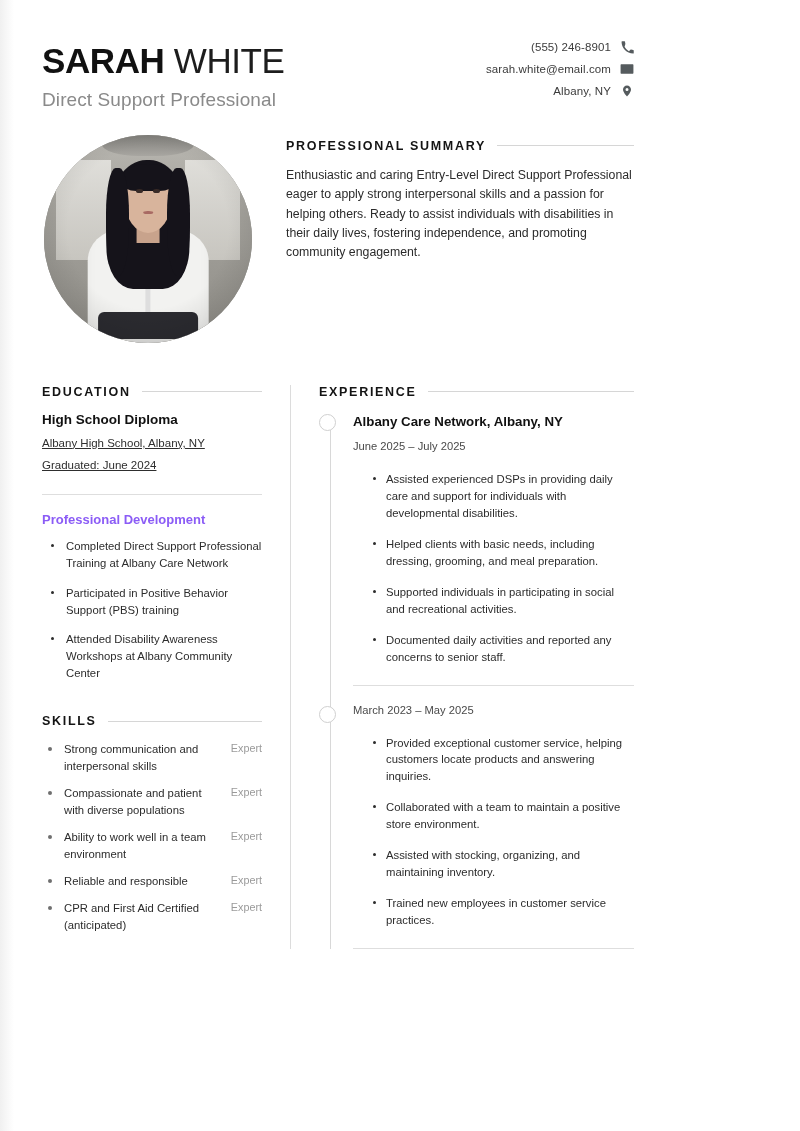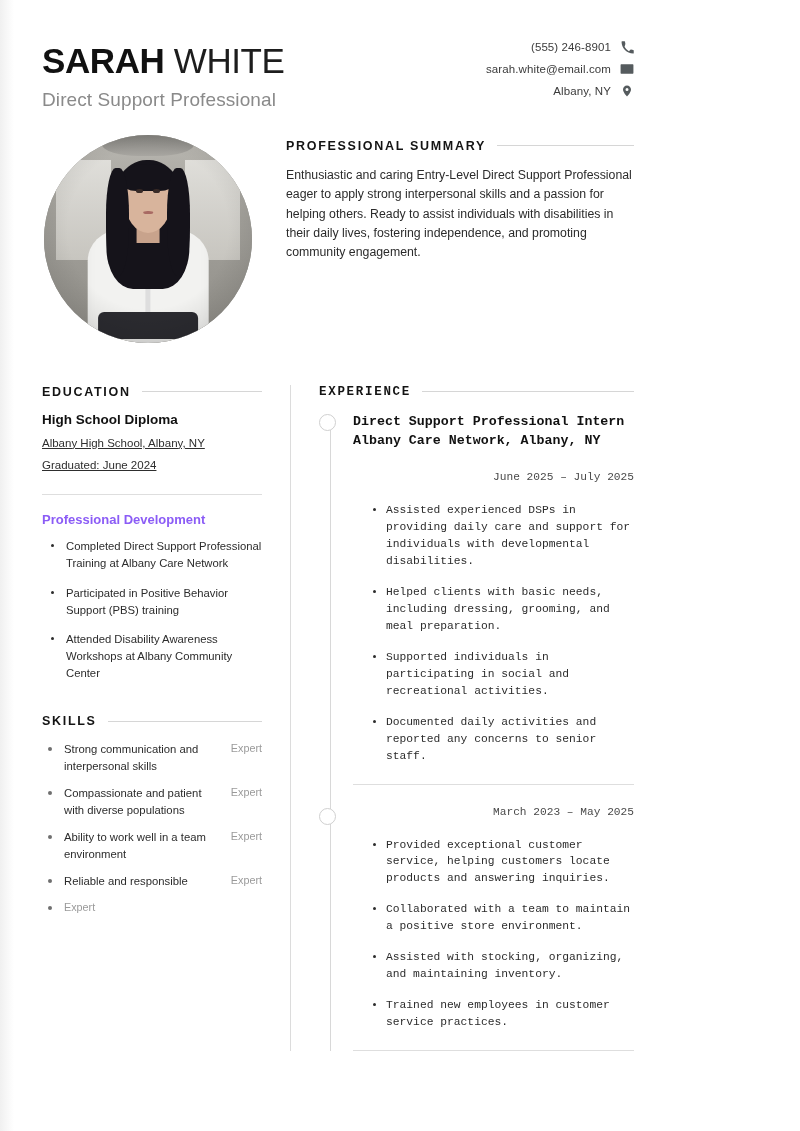--- a/index.html
+++ b/index.html
@@ -265,21 +265,20 @@
   }
   .col-divider {
     flex: 0 0 1px;
     background: #dcdcdc;
     margin: 0 28px 0 12px;
     align-self: stretch;
   }
   .col-right {
     flex: 1 1 auto;
     min-width: 0;
-    font-family: Liberation Mono, monospace;
   }
 
   
   .edu-degree {
     font-size: 13.5px;
     font-weight: 700;
     color: #111111;
     margin-bottom: 8px;
   }
   .edu-school, .edu-grad {
@@ -389,22 +388,21 @@
   }
   .job-company {
     font-size: 13.3px;
     font-weight: 700;
     color: #111111;
     line-height: 1.45;
   }
   .job-dates {
     font-size: 11.2px;
     color: #4a4a4a;
-    margin-top: 21px;
-    text-align: right;
+    margin-top: 9px;
   }
   ul.job-bullets {
     list-style: none;
     margin-top: 19px;
     padding-left: 18px;
   }
   ul.job-bullets li {
     position: relative;
     padding-left: 15px;
     font-size: 11.3px;
@@ -545,39 +543,39 @@
         </div>
         <div class="skill-row">
           <span class="skill-name">Ability to work well in a team environment</span>
           <span class="skill-level">Expert</span>
         </div>
         <div class="skill-row">
           <span class="skill-name">Reliable and responsible</span>
           <span class="skill-level">Expert</span>
         </div>
         <div class="skill-row">
+          <span class="skill-name">CPR and First Aid Certified (anticipated)</span>
           <span class="skill-level">Expert</span>
         </div>
       </div>
     </div>
 
     <div class="col-divider"></div>
 
     <div class="col-right">
       <div class="sec-head">
         <span class="txt">EXPERIENCE</span>
         <span class="rule"></span>
       </div>
 
       <div class="timeline">
         <div class="timeline-line"></div>
 
         <div class="job">
           <span class="job-dot"></span>
-          <div class="job-role">Direct Support Professional Intern</div>
           <div class="job-company">Albany Care Network, Albany, NY</div>
           <div class="job-dates">June 2025 – July 2025</div>
           <ul class="job-bullets">
             <li>Assisted experienced DSPs in providing daily care and support for individuals with developmental disabilities.</li>
             <li>Helped clients with basic needs, including dressing, grooming, and meal preparation.</li>
             <li>Supported individuals in participating in social and recreational activities.</li>
             <li>Documented daily activities and reported any concerns to senior staff.</li>
           </ul>
         </div>
 

